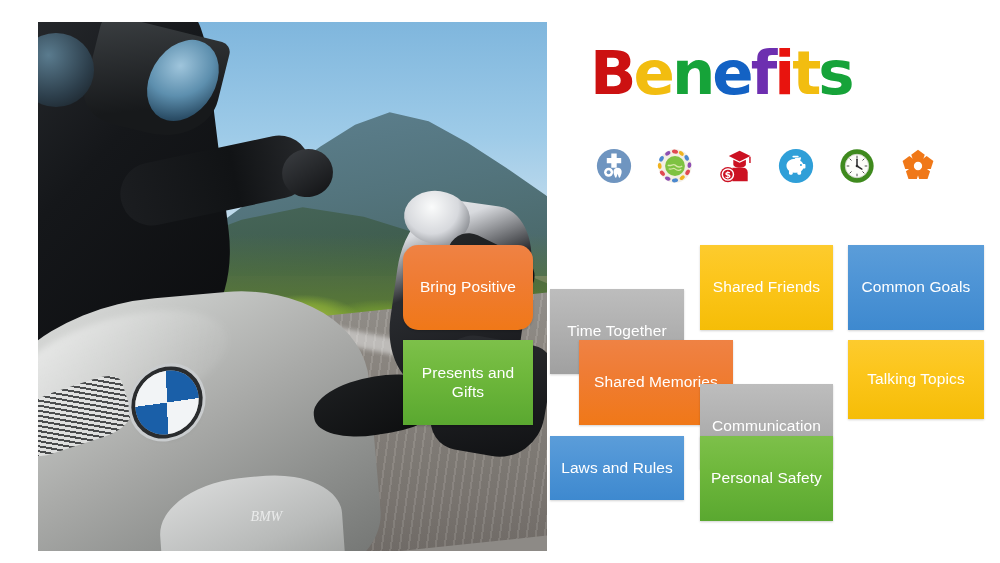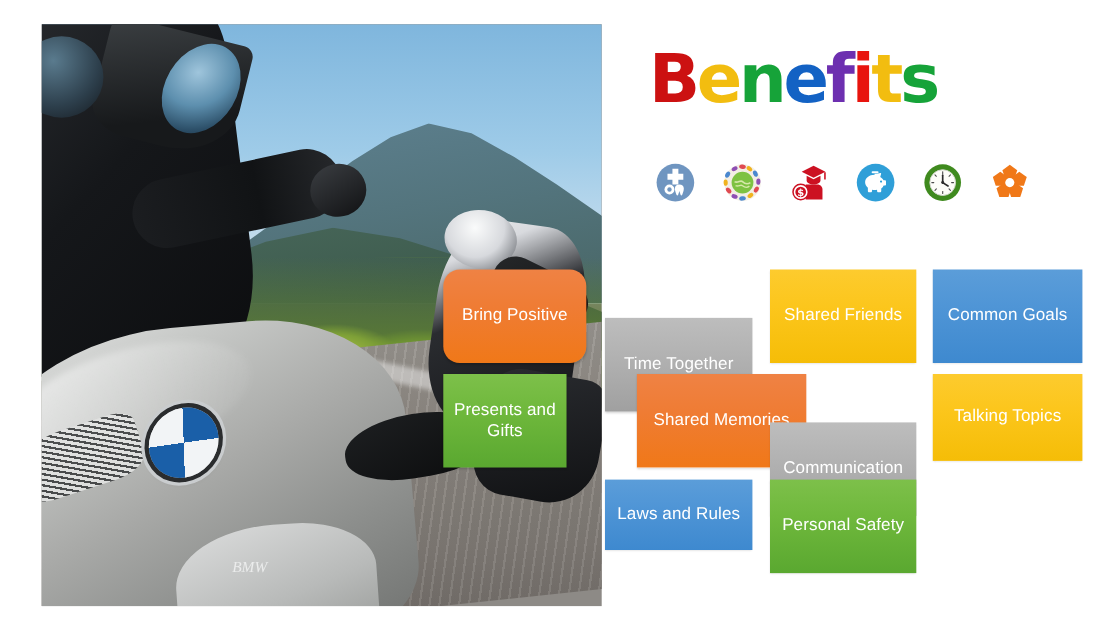--- a/index.html
+++ b/index.html
@@ -207,20 +207,21 @@
     border-radius: 50% 40% 18% 26%;
     transform: rotate(-4deg);
   }
   .script {
     left: 34%; top: 92%; width: 14%; height: 5%;
     color: #f4f5f5;
     font-family: "Liberation Serif", serif;
     font-style: italic;
     font-size: 14px;
     opacity: .8;
+    text-align: right;
   }
 
   
   #right-panel {
     position: absolute;
     left: 550px;
     top: 22px;
     width: 450px;
     height: 529px;
   }
@@ -441,21 +442,21 @@
   </div>
 
   <div class="tile c-yellow" style="left:700px; top:245px; width:133px; height:85px;">
     <span>Shared Friends</span>
   </div>
 
   <div class="tile c-blue" style="left:848px; top:245px; width:136px; height:85px;">
     <span>Common Goals</span>
   </div>
 
-  <div class="tile c-green" style="left:403px; top:340px; width:112px; height:85px;">
+  <div class="tile c-green" style="left:403px; top:340px; width:130px; height:85px;">
     <span>Presents and Gifts</span>
   </div>
 
   <div class="tile c-orange" style="left:550px; top:340px; width:154px; height:85px;margin-left:29px;">
     <span>Shared Memories</span>
   </div>
 
   <div class="tile c-gray" style="left:700px; top:340px; width:133px; height:85px;">
     <span>Communication</span>
   </div>

